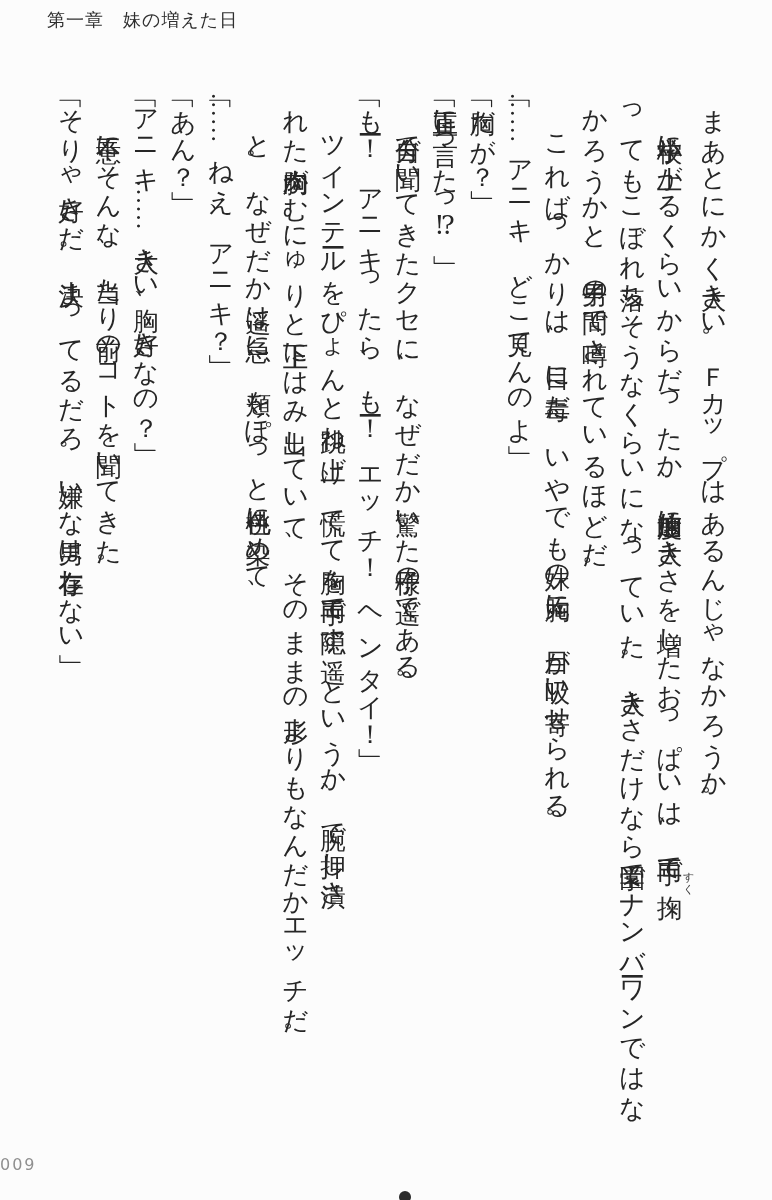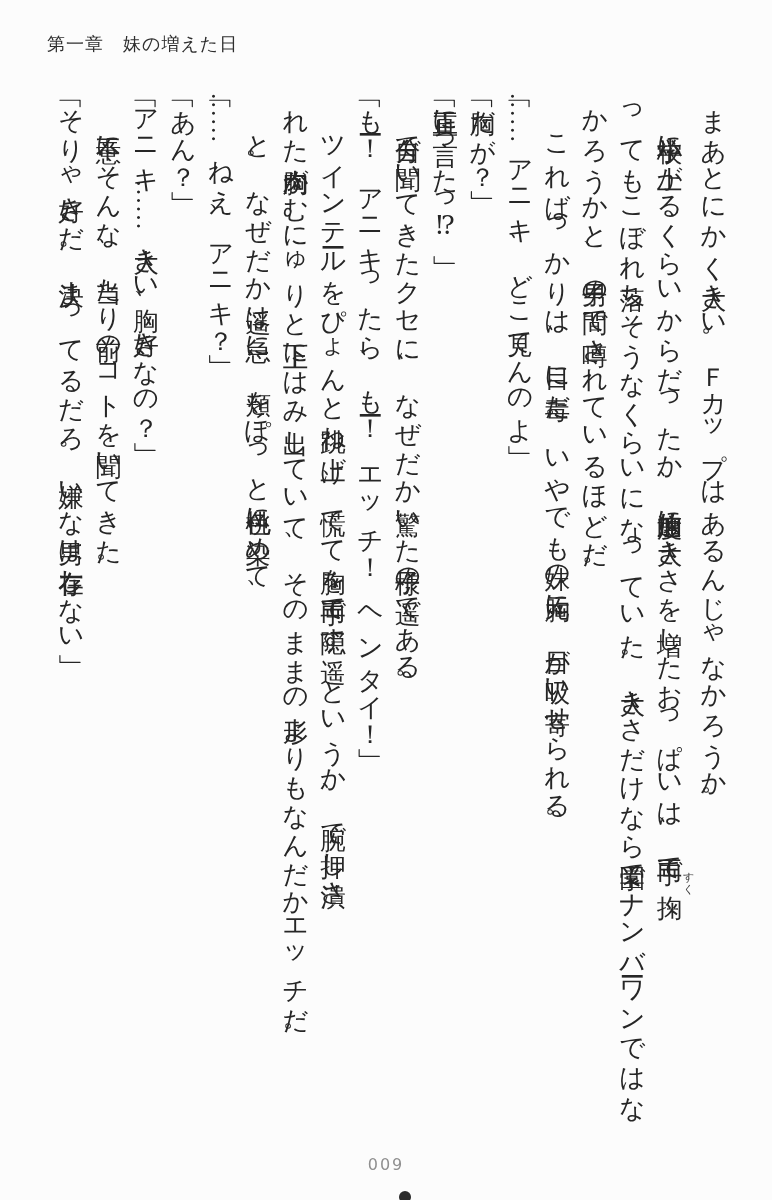--- a/index.html
+++ b/index.html
@@ -10,21 +10,21 @@
     position: relative;
     width: 772px;
     height: 1200px;
     background: #fcfcfc;
     overflow: hidden;
     font-family: "Liberation Serif", "DejaVu Serif", serif;
   }
   .chapter-header {
     position: absolute;
     left: 47px;
-    top: 32px;
+    top: 8px;
     font-size: 18px;
     letter-spacing: 1px;
     color: #2e2e2e;
   }
   .body-text {
     position: absolute;
     top: 92px;
     right: 40px;
     height: 1032px;
     writing-mode: vertical-rl;
@@ -45,21 +45,20 @@
   ruby rt {
     font-size: 11px;
     color: #3a3a3a;
     letter-spacing: 0;
   }
   .page-number {
     position: absolute;
     left: 0;
     top: 1155px;
     width: 100%;
-    text-align: center;
     font-family: "DejaVu Sans", "Liberation Sans", sans-serif;
     font-size: 16px;
     letter-spacing: 2px;
     color: #8f8f8f;
   }
   .footer-dot {
     position: absolute;
     left: 399px;
     top: 1191px;
     width: 12px;

